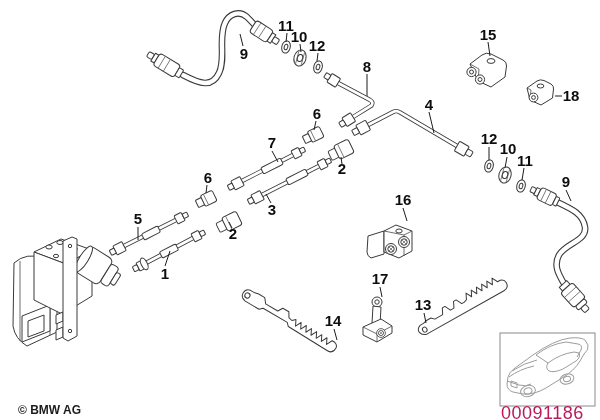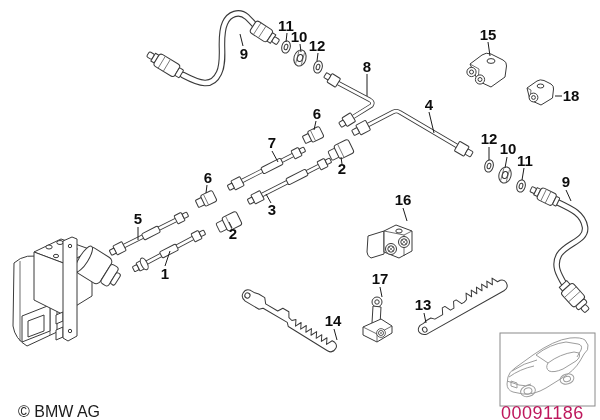--- a/index.html
+++ b/index.html
@@ -9,21 +9,21 @@
   .part{fill:#ffffff;stroke:#3a3a3a;stroke-width:1;stroke-linejoin:round;}
   .lineonly{fill:none;stroke:#4a4a4a;stroke-width:.8;}
   .rib{stroke:#6a6a6a;stroke-width:.8;}
   .po{fill:none;stroke:#3a3a3a;stroke-width:4.4;}
   .pi{fill:none;stroke:#ffffff;stroke-width:2.7;}
   .ho{fill:none;stroke:#3a3a3a;stroke-width:6.6;stroke-linecap:round;}
   .hi{fill:none;stroke:#ffffff;stroke-width:4.4;stroke-linecap:round;}
   .leader{stroke:#1c1c1c;stroke-width:1;fill:none;}
   .callout{font:bold 15px "Liberation Sans",sans-serif;fill:#0d0d0d;text-anchor:middle;cursor:pointer;}
   .carline{fill:none;stroke:#9d9d9d;stroke-width:1;stroke-linejoin:round;}
-  .copyright{position:absolute;left:18px;top:403px;font-size:16px;font-weight:normal;color:#1c1c1c;}
+  .copyright{position:absolute;left:18px;top:403px;font-size:12px;font-weight:bold;color:#1c1c1c;}
   .imgnum{position:absolute;left:501px;top:403px;font-size:18px;color:#be185d;letter-spacing:.5px;}
 </style>
 </head>
 <body>
 
 <div class="stage">
 <svg width="600" height="420" viewBox="0 0 600 420">
   <defs>
     <g id="nutfit">
       <rect class="part" x="0" y="-5" width="10" height="10" rx="1"></rect>

